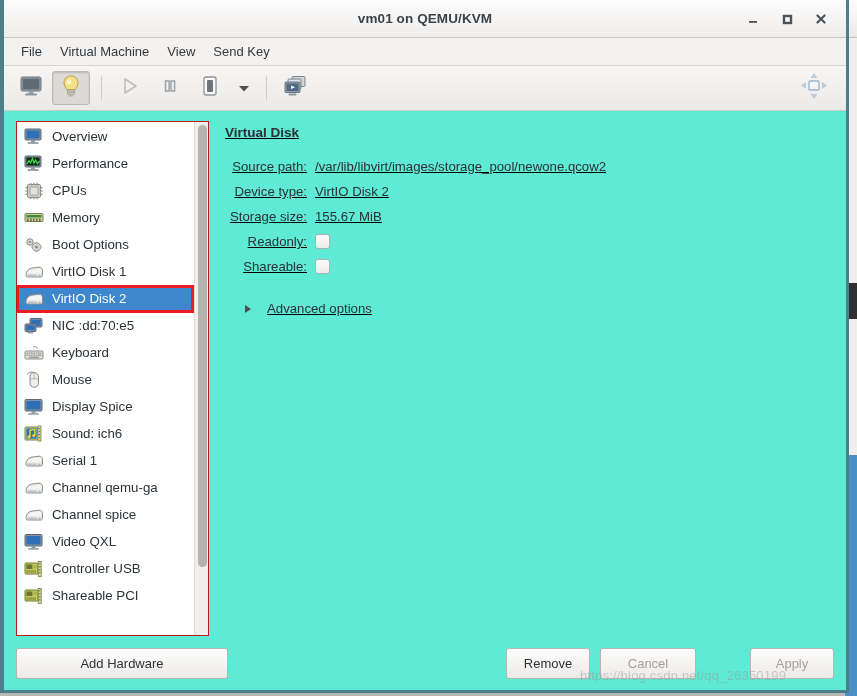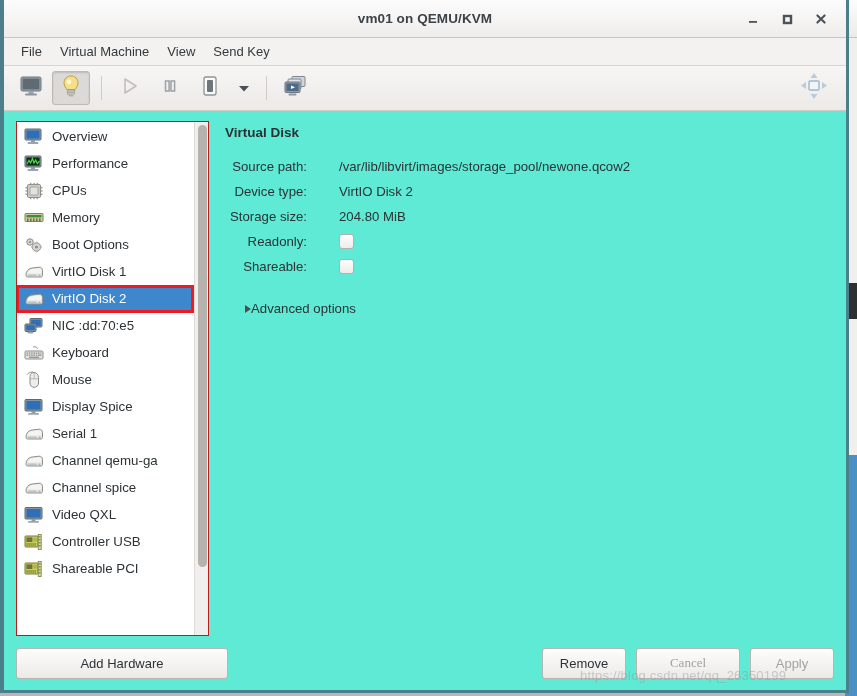--- a/index.html
+++ b/index.html
@@ -128,39 +128,39 @@
   #sb-track {
     width: 14px; flex: 0 0 14px; background: #f0efed;
     border-left: 1px solid #dedbd7; position: relative;
   }
   #sb-thumb {
     position: absolute; left: 3px; top: 3px; width: 9px; height: 442px;
     background: #b6b2ae; border-radius: 5px;
   }
 
   
-  #panel { flex: 1 1 auto; padding: 4px 0 0 6px; min-width: 0; }
+  #panel { flex: 1 1 auto; padding: 4px 0 0 6px; min-width: 0; text-decoration: underline; }
   #panel-title { font-size: 13.5px; font-weight: bold; color: #2b3135; margin-bottom: 14px; }
 
-  .field-row { display: flex; align-items: center; height: 25px; gap: 24px; }
+  .field-row { display: flex; align-items: center; height: 25px; }
   .field-label {
     width: 90px; flex: 0 0 90px; text-align: right; font-size: 13.2px; color: #2c3236;
     padding-right: 8px;
   }
   .field-value { font-size: 13.2px; color: #2c3236; }
 
   .cbox {
     width: 15px; height: 15px; border: 1px solid #b4b0ab; border-radius: 3px;
     background: linear-gradient(#fdfdfd,#eeecea);
     box-shadow: inset 0 1px 1px rgba(255,255,255,.9);
     cursor: default;
   }
 
   #adv-options {
-    display: flex; align-items: center; gap: 0; margin-top: 22px; margin-left: 20px;
+    display: flex; align-items: center; gap: 16px; margin-top: 22px; margin-left: 20px;
     font-size: 13.2px; color: #2c3236; cursor: default;
   }
   .tri-right {
     width: 0; height: 0; border-left: 6px solid #4a4f53;
     border-top: 4.5px solid transparent; border-bottom: 4.5px solid transparent;
   }
 
   
   #footer {
     flex: 0 0 54px; height: 54px; display: flex; align-items: center;
@@ -170,22 +170,22 @@
     height: 31px; border: 1px solid #b9b5b0; border-radius: 3px;
     background: linear-gradient(#fdfdfd 0%, #eceae7 100%);
     font-size: 13px; color: #2c3236;
     display: flex; align-items: center; justify-content: center;
     cursor: default; font-family: "Liberation Sans", sans-serif;
   }
   .btn.disabled { color: #a6a29d; }
   #add-hw { width: 212px; }
   .footer-right { position: absolute; right: 12px; display: flex; gap: 10px; }
   #remove-btn { width: 84px; }
-  #cancel-btn { width: 104px; font-family: Liberation Serif, serif; }
-  #apply-btn { width: 84px; }
+  #cancel-btn { width: 96px; }
+  #apply-btn { width: 84px; margin-left: 44px; }
 
   
   #watermark {
     position: absolute; left: 580px; top: 668px;
     font-size: 13px; color: rgba(150,150,150,.45);
     letter-spacing: .2px; white-space: nowrap; pointer-events: none; z-index: 20;
     font-family: "Liberation Sans", sans-serif;
   }
 </style>
 </head>
@@ -460,20 +460,37 @@
             <span class="hw-icon"><svg width="20" height="18" viewBox="0 0 20 18">
                 <rect x="1" y="1.5" width="17" height="11.5" rx="1" fill="#8f9ba5" stroke="#5d6872" stroke-width="1"></rect>
                 <rect x="2.4" y="2.9" width="14.2" height="8.7" fill="#2f6fb5"></rect>
                 <rect x="7.5" y="13" width="4" height="2" fill="#8f9ba5"></rect>
                 <rect x="4" y="15" width="11" height="1.8" rx=".9" fill="#9aa5ae"></rect>
               </svg></span>
             <span class="hw-label">Display Spice</span>
           </div>
           <div class="hw-item">
             <span class="hw-icon"><svg width="20" height="18" viewBox="0 0 20 18">
+                <rect x="1" y="2" width="13" height="13" rx=".8" fill="#c8ce7e" stroke="#7d8347" stroke-width="1"></rect>
+                <rect x="2.4" y="3.4" width="10.2" height="10.2" fill="#2f6fb5"></rect>
+                <path d="M6,11.8 L6,5.4 L10.8,4.4 L10.8,10.6" fill="none" stroke="#f5d32f" stroke-width="1.4"></path>
+                <circle cx="5" cy="11.8" r="1.6" fill="#f5d32f"></circle>
+                <circle cx="9.8" cy="10.6" r="1.6" fill="#f5d32f"></circle>
+                <rect x="14" y="1" width="3" height="15" fill="#d8ddb0" stroke="#7d8347" stroke-width=".8"></rect>
+                <g fill="#7d8347">
+                  <rect x="14.6" y="3" width="1.8" height="1.2"></rect>
+                  <rect x="14.6" y="6" width="1.8" height="1.2"></rect>
+                  <rect x="14.6" y="9" width="1.8" height="1.2"></rect>
+                  <rect x="14.6" y="12" width="1.8" height="1.2"></rect>
+                </g>
+              </svg></span>
+            <span class="hw-label">Sound: ich6</span>
+          </div>
+          <div class="hw-item">
+            <span class="hw-icon"><svg width="20" height="18" viewBox="0 0 20 18">
                 <path d="M2,11.5 C2,9 4,6 7,5.2 L15,4.2 C17,4 18.5,5.5 18.5,7.5 L18.5,12.5 C18.5,13.4 17.8,14 17,14 L3.5,14 C2.6,14 2,13.4 2,12.5 Z" fill="#e4e4e0" stroke="#8f8f8a" stroke-width="1"></path>
                 <path d="M3,11 C3.5,8.8 5.2,6.8 7.5,6.2 L15,5.3 C16.4,5.1 17.4,6 17.4,7.4 L17.4,10.5 L3,10.5 Z" fill="#f4f4f1"></path>
                 <rect x="3.6" y="11.6" width="9" height="1.6" rx=".6" fill="#b9c3cc"></rect>
                 <circle cx="15.6" cy="12.4" r="1" fill="#aab4bd"></circle>
               </svg></span>
             <span class="hw-label">Serial 1</span>
           </div>
           <div class="hw-item">
             <span class="hw-icon"><svg width="20" height="18" viewBox="0 0 20 18">
                 <path d="M2,11.5 C2,9 4,6 7,5.2 L15,4.2 C17,4 18.5,5.5 18.5,7.5 L18.5,12.5 C18.5,13.4 17.8,14 17,14 L3.5,14 C2.6,14 2,13.4 2,12.5 Z" fill="#e4e4e0" stroke="#8f8f8a" stroke-width="1"></path>
@@ -557,21 +574,21 @@
           <div class="field-row">
             <div class="field-label">Source path:</div>
             <div class="field-value">/var/lib/libvirt/images/storage_pool/newone.qcow2</div>
           </div>
           <div class="field-row">
             <div class="field-label">Device type:</div>
             <div class="field-value">VirtIO Disk 2</div>
           </div>
           <div class="field-row">
             <div class="field-label">Storage size:</div>
-            <div class="field-value">204.80 MiB</div>
+            <div class="field-value">155.67 MiB</div>
           </div>
           <div class="field-row">
             <div class="field-label">Readonly:</div>
             <div class="cbox"></div>
           </div>
           <div class="field-row">
             <div class="field-label">Shareable:</div>
             <div class="cbox"></div>
           </div>
         </div>

